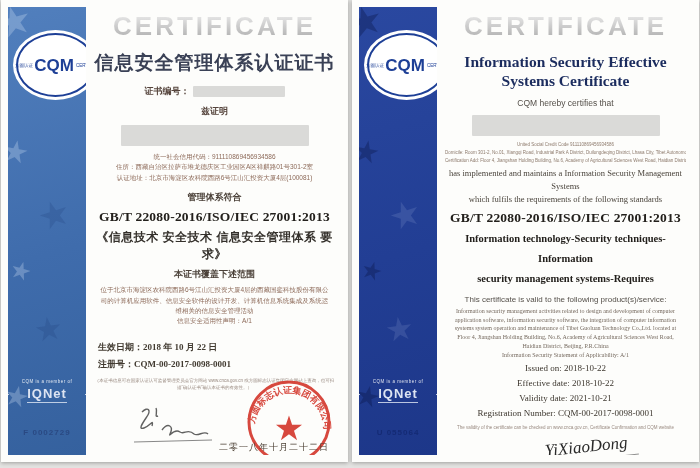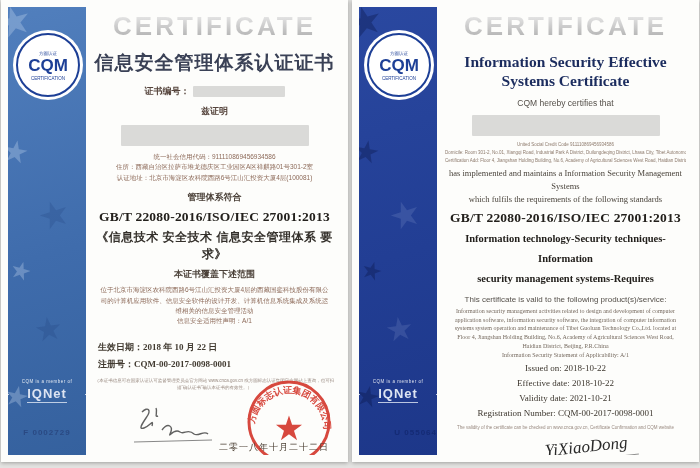--- a/index.html
+++ b/index.html
@@ -10,31 +10,31 @@
   .paper{position:absolute;top:7px;left:7px;right:7px;bottom:7px;display:flex;}
   
   .sidebar{width:78px;position:relative;overflow:hidden;flex:none;}
   .left .sidebar{background:linear-gradient(165deg,#517fbd 0%,#3f6cac 55%,#35619e 100%);}
   .right .sidebar{background:linear-gradient(165deg,#2a48a0 0%,#223e94 55%,#1d3789 100%);}
   .star{position:absolute;font-size:30px;line-height:1;pointer-events:none;}
   .left .star{color:rgba(210,225,245,.30);}
   .left .star.dk{color:rgba(20,50,110,.18);}
   .right .star{color:rgba(10,20,70,.35);}
   .right .star.dk{color:rgba(190,205,240,.14);}
-  .emblem{position:absolute;top:26px;left:8px;width:60px;height:60px;background:#fff;border:2px solid #1d3f96;border-radius:50%;box-shadow:0 0 0 3px #fff;display:flex;flex-direction:column;align-items:center;justify-content:center;text-align:center;}
+  .emblem{position:absolute;top:26px;left:8px;width:60px;height:60px;background:#fff;border:2px solid #1d3f96;border-radius:50%;box-shadow:0 0 0 3px #fff;display:flex;flex-direction:row;align-items:center;justify-content:center;text-align:center;padding-left:15px;}
   .emblem .arc{font-size:5px;color:#1d3f96;line-height:1.2;transform:scale(.9);white-space:nowrap;}
   .emblem .cqm-big{font-size:17px;font-weight:bold;color:#1d3f96;letter-spacing:0px;line-height:1;margin:1px 0;}
   .iqnet{position:absolute;left:0;right:0;bottom:52px;text-align:center;}
   .iqnet-note{font-size:4.5px;color:rgba(255,255,255,.85);letter-spacing:.5px;margin-bottom:2px;}
   .iqnet-row{display:flex;align-items:center;justify-content:center;gap:18px;}
   .iqnet-line{width:8px;border-top:1.5px solid rgba(225,232,245,.85);}
   .iqnet-word{font-size:13px;font-weight:bold;color:#dde4f2;letter-spacing:1px;border-bottom:1px solid rgba(225,232,245,.8);padding-bottom:1px;}
   .serial{position:absolute;left:0;right:0;bottom:18px;text-align:center;font-size:8px;letter-spacing:1px;font-weight:bold;}
   .left .serial{color:rgba(35,60,115,.65);}
-  .right .serial{color:rgba(15,35,105,.65);text-align:right;}
+  .right .serial{color:rgba(15,35,105,.65);}
   
   .content{flex:1;position:relative;text-align:center;padding:2px 6px 0 8px;overflow:hidden;}
   .cert-header{font-size:26px;font-weight:bold;letter-spacing:3px;color:#c3c3c3;margin-top:2px;
     background:linear-gradient(180deg,#f1f1f1 0%,#cfcfcf 45%,#a8a8a8 100%);}
   @supports ((-webkit-background-clip:text) or (background-clip:text)){
     .cert-header{-webkit-background-clip:text;background-clip:text;color:transparent;}
   }
   .cn-title{font-size:19px;font-weight:bold;color:#3a4156;letter-spacing:1px;margin-top:8px;}
   .en-title{font-family:"Liberation Serif",serif;font-size:15.5px;font-weight:bold;color:#1b2c5e;line-height:1.25;margin-top:10px;}
   .row-inline{margin-top:9px;font-size:9px;color:#55443c;font-weight:bold;}

